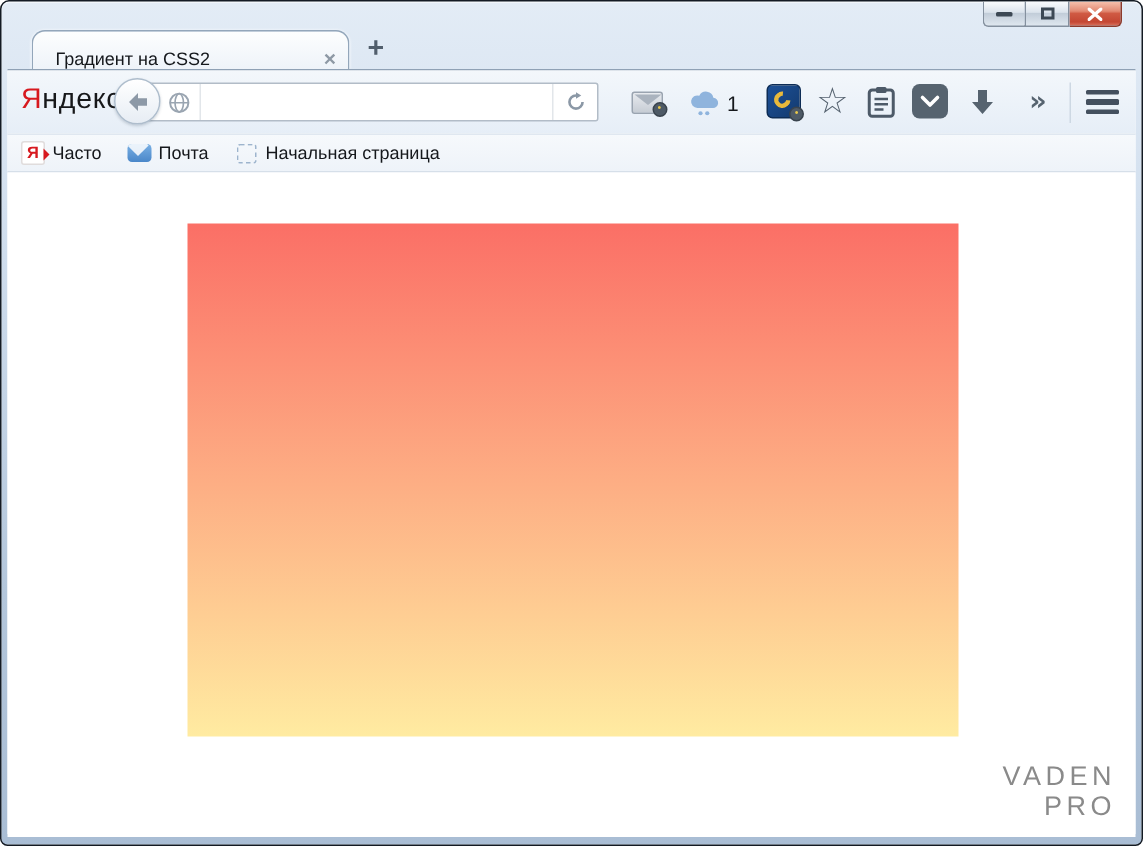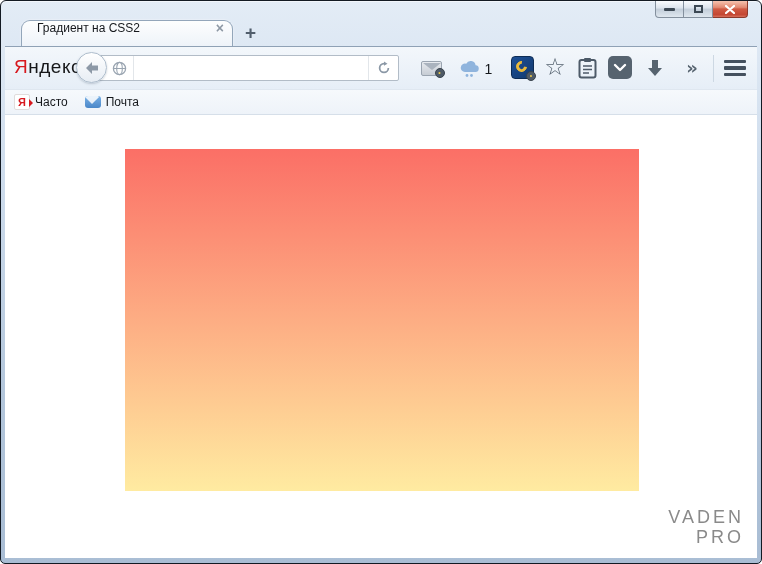--- a/index.html
+++ b/index.html
@@ -28,21 +28,21 @@
   }
   .min-glyph{ width:11px; height:3px; background:#3c4854; border-radius:1px; }
   .max-glyph{ width:9px; height:8px; border:2px solid #3c4854; background:transparent; }
 
   
   .tab-strip{ position:absolute; left:0; top:19px; width:100%; height:26px; }
   .tab{
     position:absolute; left:20px; top:0; width:212px; height:26px;
     background:linear-gradient(to bottom,#fdfefe,#eef3f9);
     border:1px solid #93a6ba; border-bottom:none; border-radius:9px 9px 0 0;
-    display:flex; align-items:flex-start; padding:0 8px 0 15px;
+    display:flex; align-items:flex-end; padding:0 8px 0 15px;
     box-shadow:0 0 2px rgba(255,255,255,.8);
   }
   .tab-title{ flex:1; font-size:12px; color:#15181c; white-space:nowrap; overflow:hidden; }
   .tab-close{ font-size:14px; font-weight:bold; color:#8e99a5; line-height:1; cursor:default; }
   .new-tab{ position:absolute; left:244px; top:2px; font-size:19px; font-weight:bold; color:#515e6c; line-height:22px; }
 
   
   .inner{
     position:absolute; left:4px; right:4px; top:45px; bottom:5px;
     background:#fff; border-top:1px solid #8fa1b5;
@@ -256,20 +256,26 @@
 
     <div class="bookmarks-bar">
       <div class="bookmark">
         <span class="fav fav-yandex">Я</span>
         <span>Часто</span>
       </div>
       <div class="bookmark">
         <span class="fav fav-mail"></span>
         <span>Почта</span>
       </div>
+      <div class="bookmark">
+        <span class="fav">
+            <span class="fav-home"></span>
+          </span>
+        <span>Начальная страница</span>
+      </div>
     </div>
 
     <div class="content">
       <div class="gradient-box"></div>
       <div class="watermark">
         <div>VADEN</div>
         <div>PRO</div>
       </div>
     </div>
 

